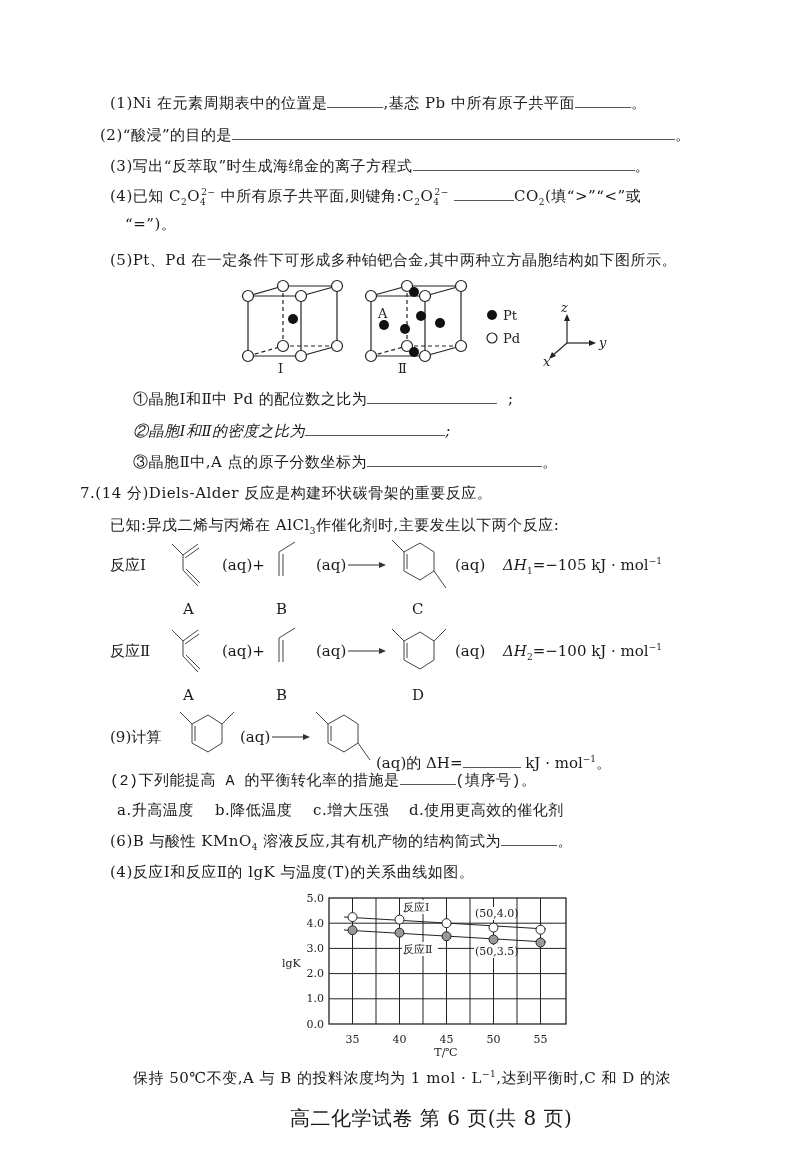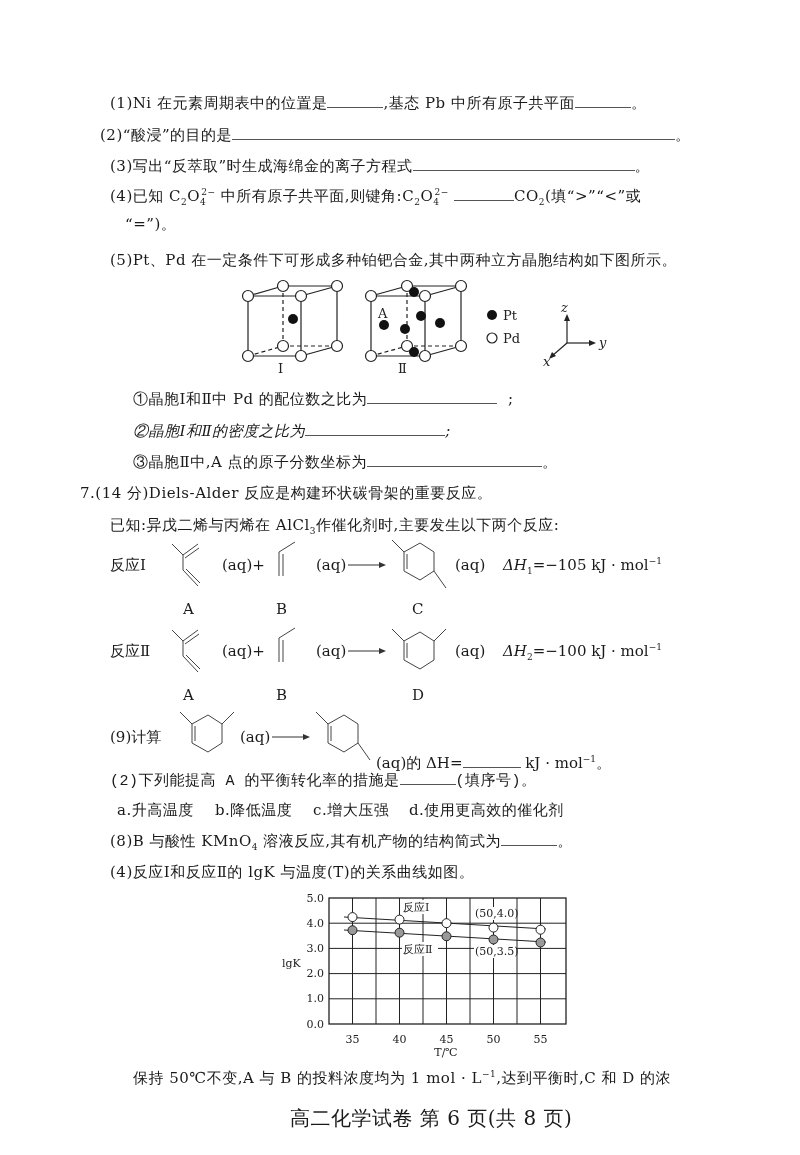--- a/index.html
+++ b/index.html
@@ -263,21 +263,21 @@
 </div>
 
 <div class="line" style="left:110px; top:770px;font-family:Liberation Mono, monospace;">
   <span>(2)下列能提高 A 的平衡转化率的措施是</span><span class="blank" style="width:56px"></span><span>(填序号)。</span>
 </div>
 <div class="line" style="left:117px; top:800px;">
   <span style="display:inline-block; width:98px">a.升高温度</span><span style="display:inline-block; width:98px">b.降低温度</span><span style="display:inline-block; width:96px">c.增大压强</span><span>d.使用更高效的催化剂</span>
 </div>
 
 <div class="line" style="left:110px; top:831px;">
-  <span>(8)B 与酸性 KMnO</span><sub>4</sub><span> 溶液反应,其有机产物的结构简式为</span><span class="blank" style="width:56px"></span><span>。</span>
+  <span>(6)B 与酸性 KMnO</span><sub>4</sub><span> 溶液反应,其有机产物的结构简式为</span><span class="blank" style="width:56px"></span><span>。</span>
 </div>
 
 <div class="line" style="left:110px; top:862px;">(4)反应Ⅰ和反应Ⅱ的 lgK 与温度(T)的关系曲线如图。</div>
 
 <svg style="left:280px; top:890px;" width="300" height="170" viewBox="0 0 300 170">
 
   <g stroke="#222" stroke-width="1" fill="none">
     <rect x="49" y="8" width="237" height="126" stroke-width="1.3"></rect>
 
     <line x1="72.5" y1="8" x2="72.5" y2="134"></line>

